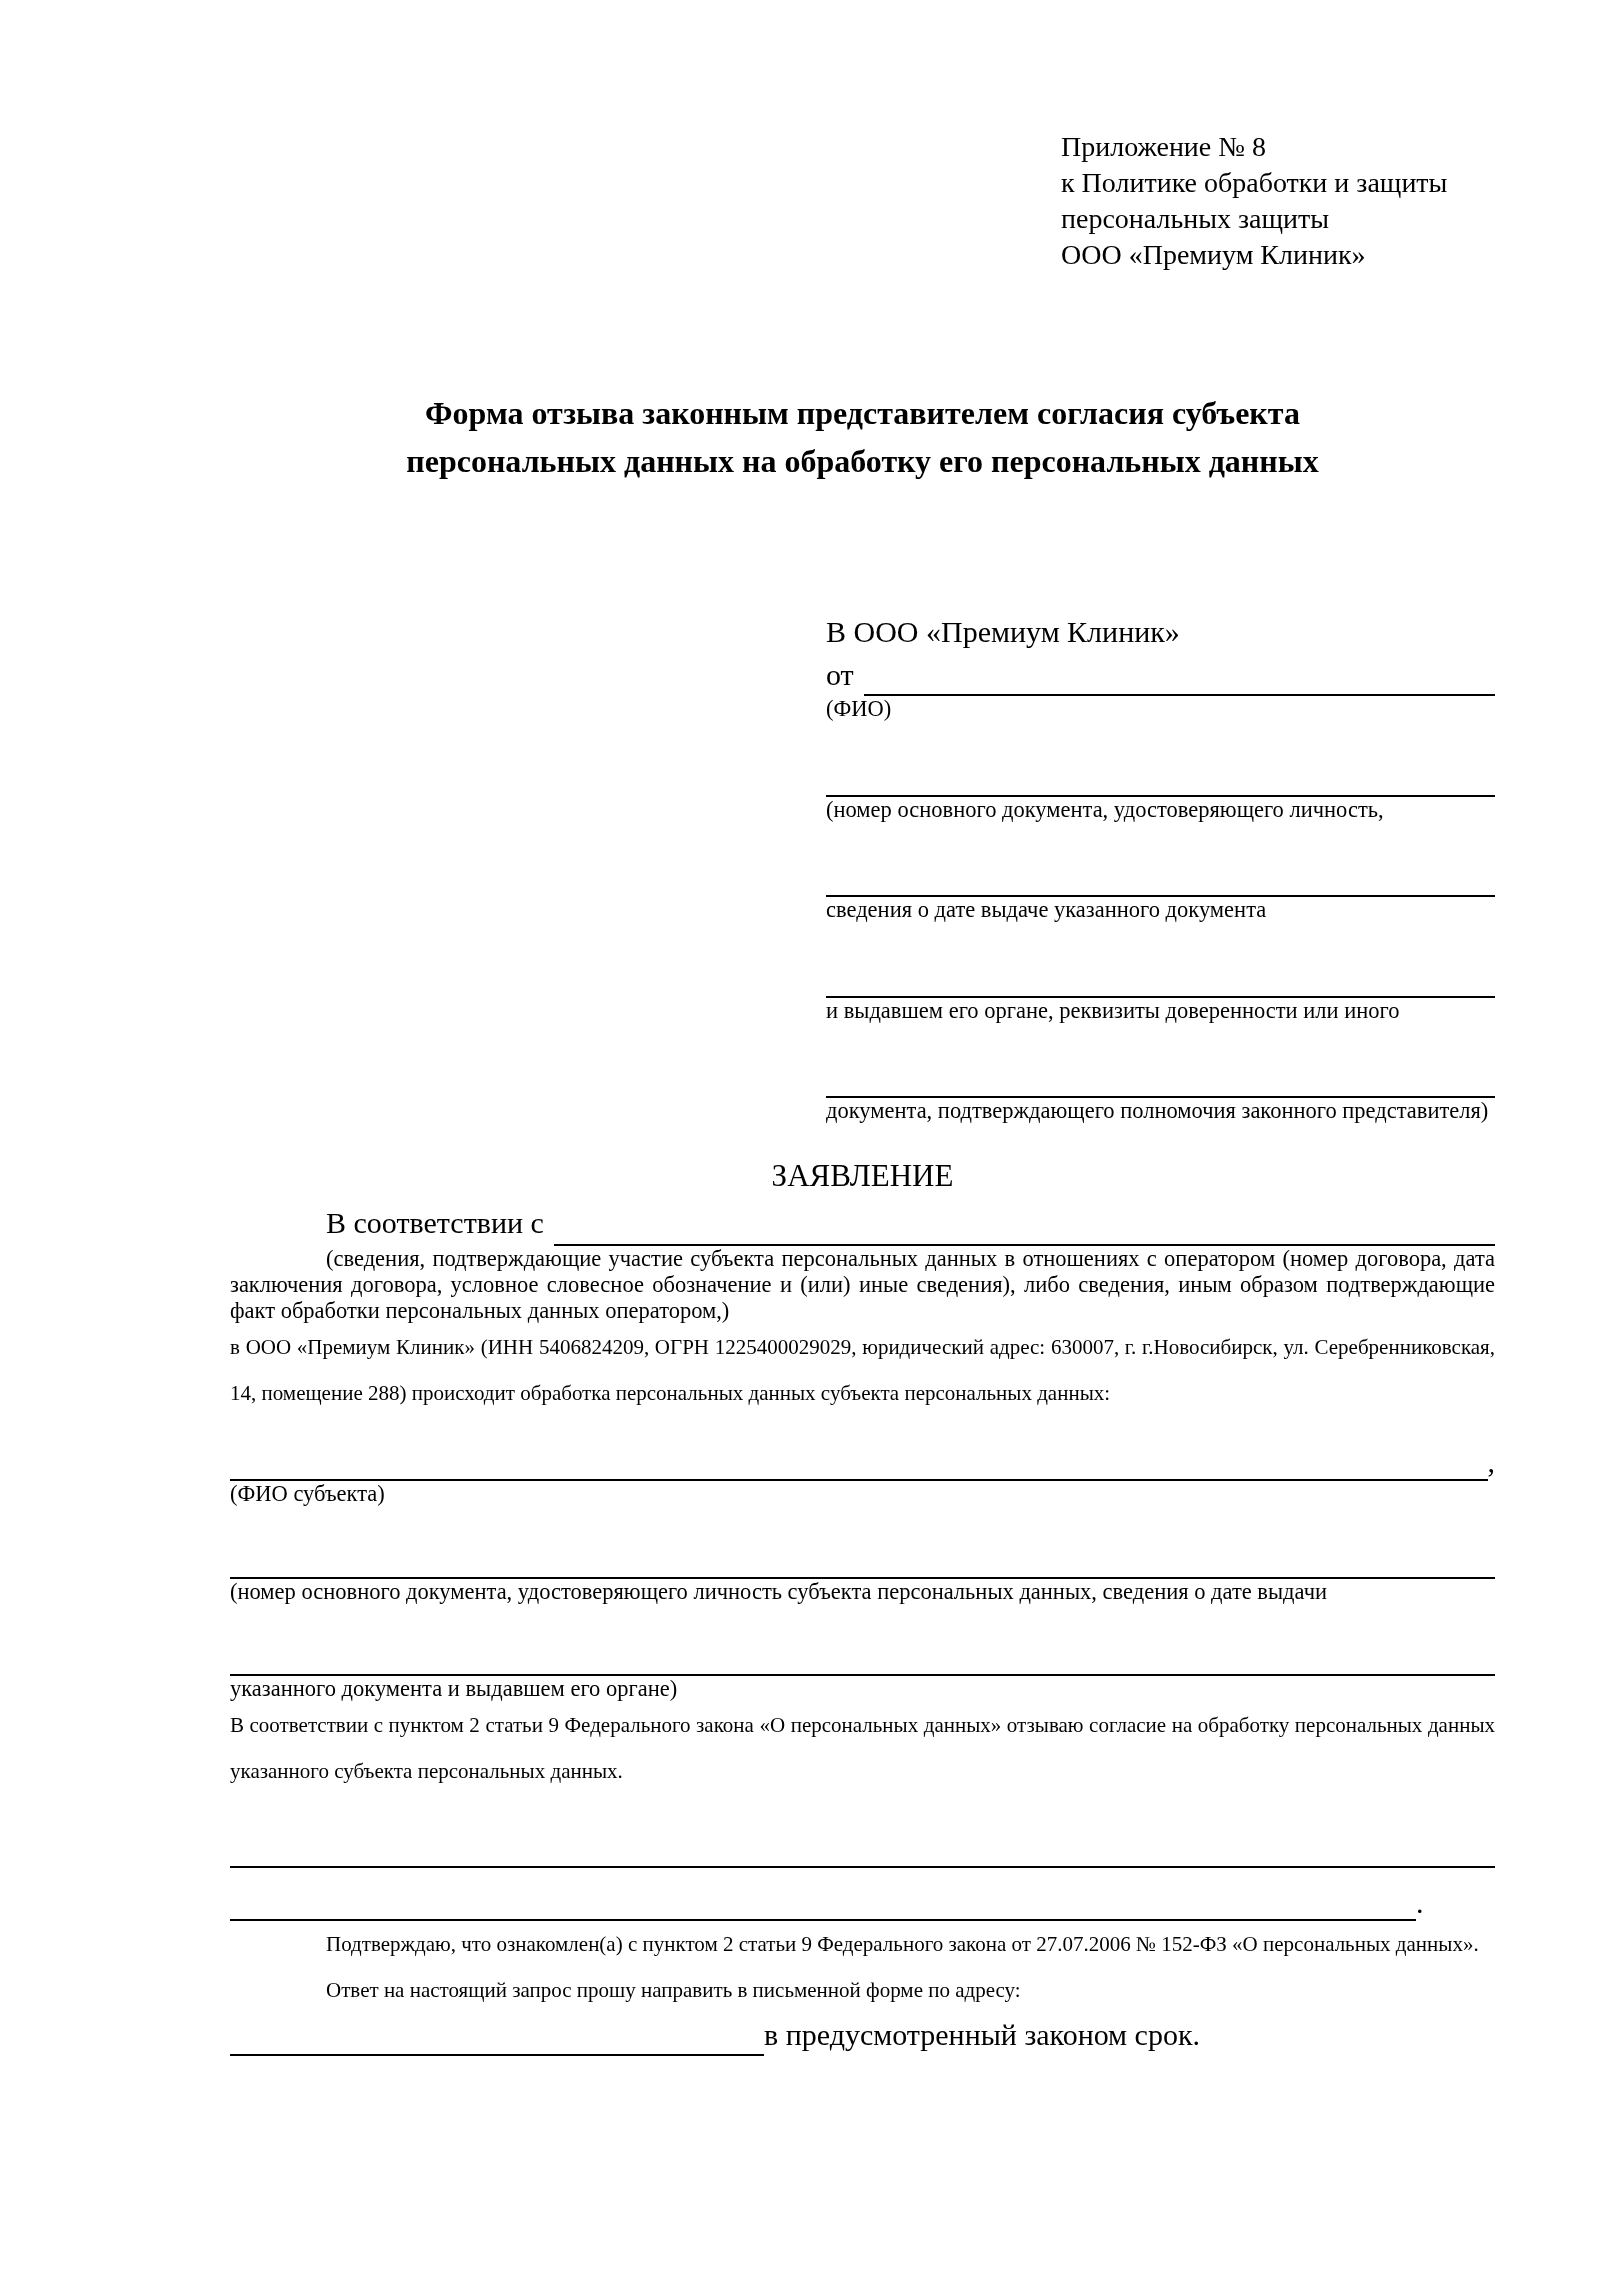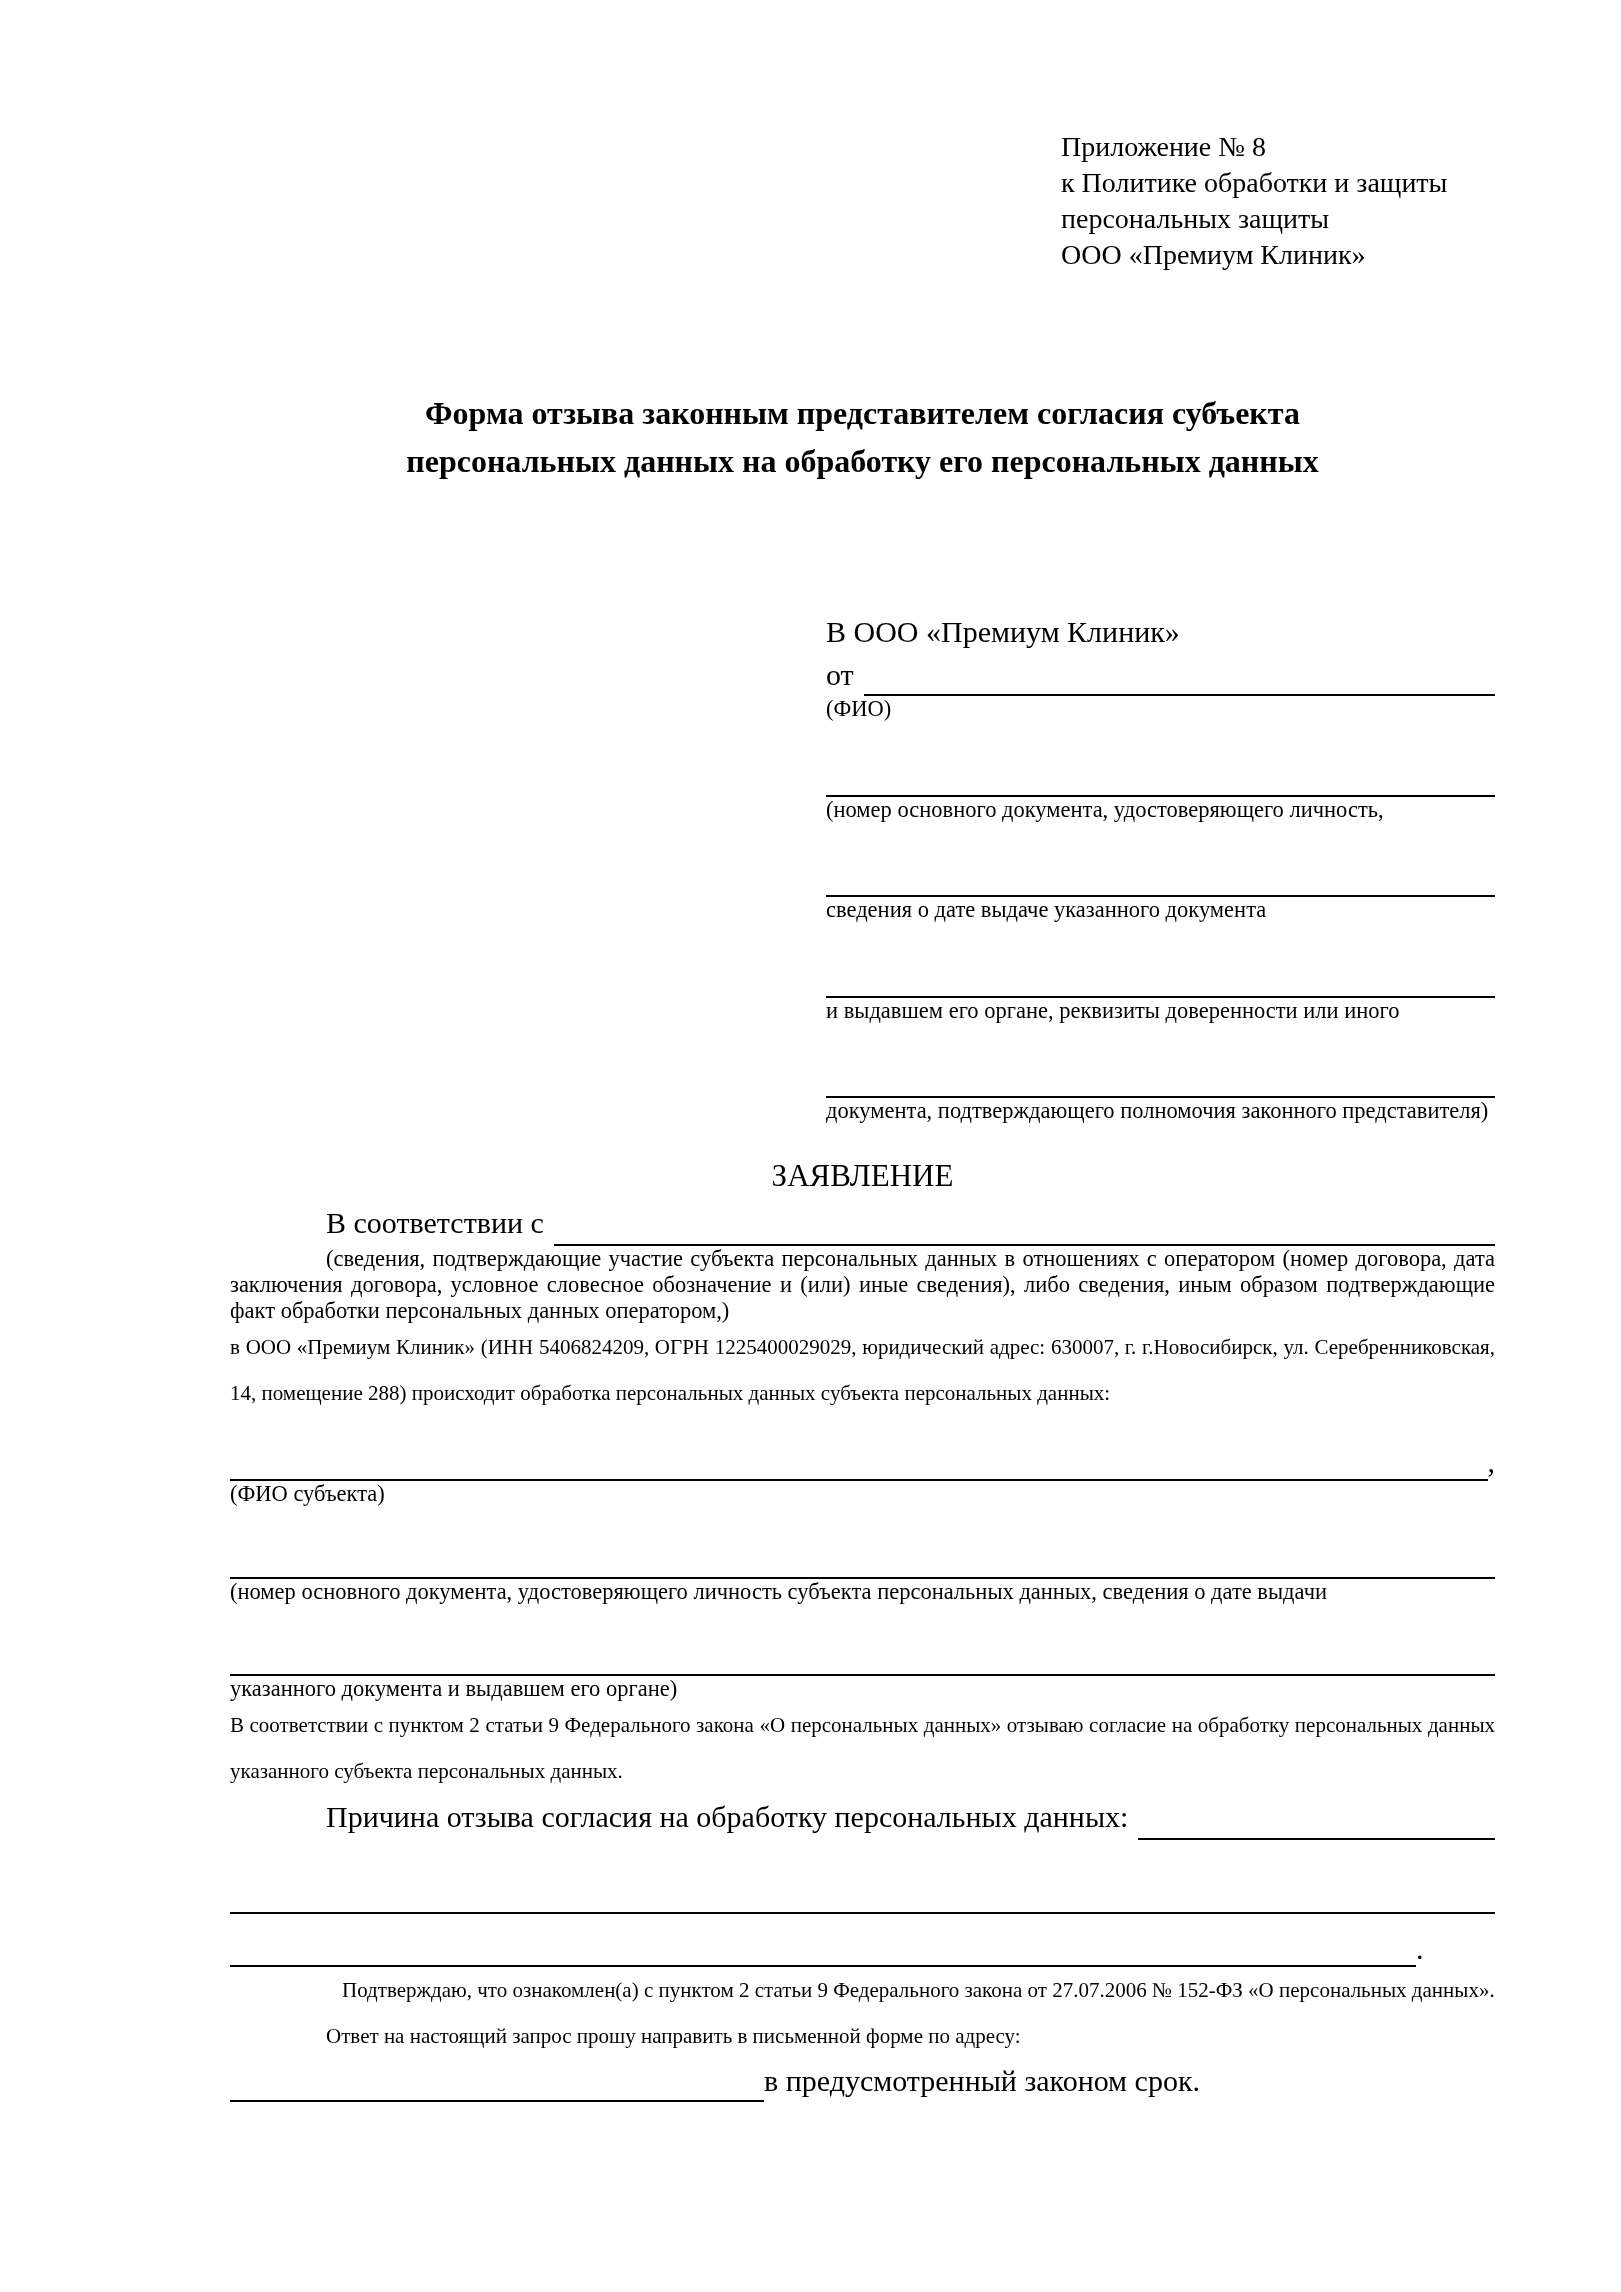--- a/index.html
+++ b/index.html
@@ -133,32 +133,28 @@
   <div class="caption">(ФИО субъекта)</div>
 
   <div class="uline-full" style="margin-top:39px;"></div>
   <div class="caption">(номер основного документа, удостоверяющего личность субъекта персональных данных, сведения о дате выдачи</div>
 
   <div class="uline-full" style="margin-top:37px;"></div>
   <div class="caption">указанного документа и выдавшем его органе)</div>
 
   <div class="para">В соответствии с пунктом 2 статьи 9 Федерального закона «О персональных данных» отзываю согласие на обработку персональных данных указанного субъекта персональных данных.</div>
 
-  <div class="flexrow">
-    <span class="lbl-gap" style="padding-left:96px; font-size:30px; line-height:46px;">Причина отзыва согласия на обработку персональных данных:</span>
-    <span class="fill"></span>
-  </div>
 
   <div class="uline-full" style="margin-top:41px;"></div>
   <div class="flexrow" style="margin-top:15.7px;">
     <span class="blank" style="width:1186px;"></span>
     <span style="font-size:30px; line-height:37px;">.</span>
   </div>
 
-  <div class="para" style="text-indent:96px;margin-left:16px;">Подтверждаю, что ознакомлен(а) с пунктом 2 статьи 9 Федерального закона от 27.07.2006 № 152-ФЗ «О персональных данных».</div>
+  <div class="para" style="text-indent:96px;">Подтверждаю, что ознакомлен(а) с пунктом 2 статьи 9 Федерального закона от 27.07.2006 № 152-ФЗ «О персональных данных».</div>
 
   <div class="para" style="text-indent:96px;">Ответ на настоящий запрос прошу направить в письменной форме по адресу:</div>
   <div class="flexrow">
     <span class="blank" style="width:534px;"></span>
     <span style="font-size:30px; line-height:43px;">в предусмотренный законом срок.</span>
   </div>
 
 </div>
 
 

